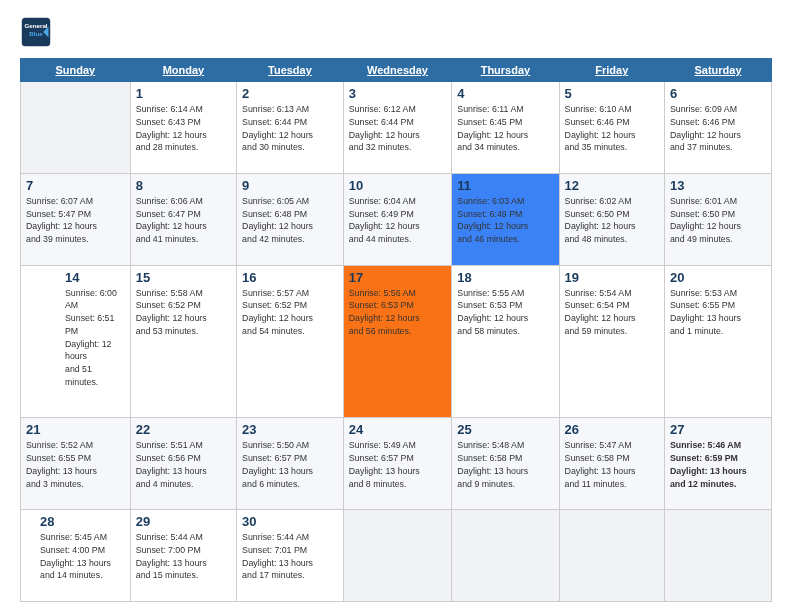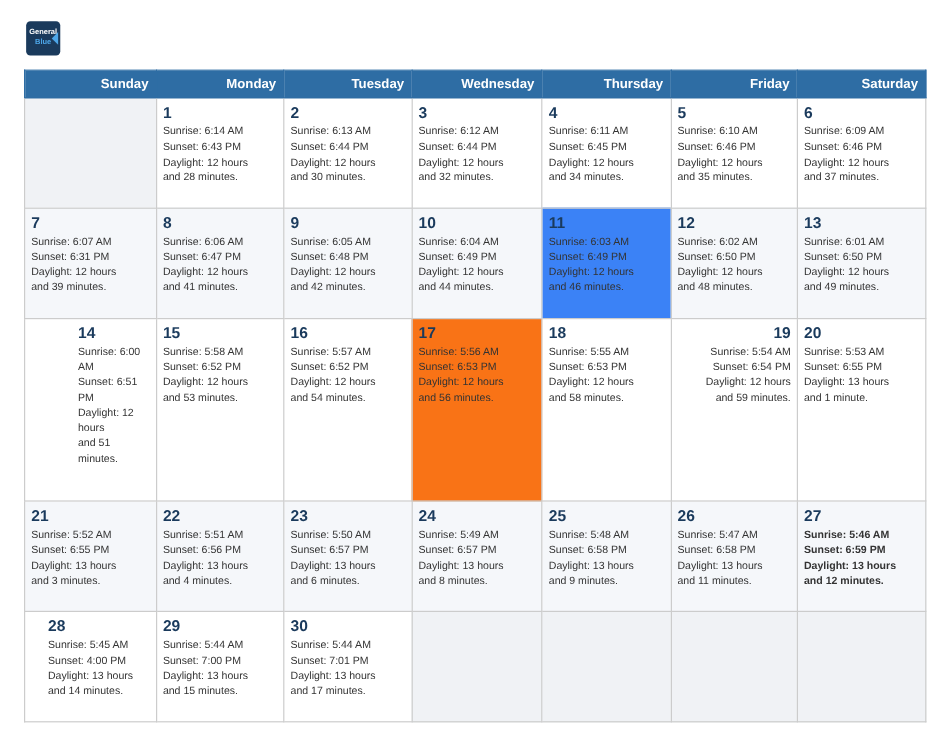--- a/index.html
+++ b/index.html
@@ -53,25 +53,26 @@
     }
     .calendar {
       flex: 1;
       border-collapse: collapse;
       width: 100%;
       font-size: 9.5px;
     }
     .calendar th {
       background-color: #2e6da4;
       color: #fff;
-      text-align: right;
+      text-align: center;
       padding: 5px 6px;
       font-size: 11px;
       font-weight: bold;
       border: 1px solid #2e6da4;
+      text-decoration: underline;
     }
     .calendar td {
       border: 1px solid #ccc;
       vertical-align: top;
       padding: 4px 5px;
       width: 113px;
       min-height: 70px;
     }
     .calendar tr:nth-child(even) td {
       background-color: #f5f7fa;
@@ -173,21 +174,21 @@
             <div class="day-info" style="white-space: pre-line;">Sunrise: 6:09 AM
 Sunset: 6:46 PM
 Daylight: 12 hours
 and 37 minutes.</div>
           </td>
         </tr>
         <tr>
           <td style="background-color: rgb(245, 247, 250);">
             <span class="day-num">7</span>
             <div class="day-info" style="white-space: pre-line;">Sunrise: 6:07 AM
-Sunset: 6:31 PM
+Sunset: 5:47 PM
 Daylight: 12 hours
 and 39 minutes.</div>
           </td>
           <td style="background-color: rgb(245, 247, 250);">
             <span class="day-num">8</span>
             <div class="day-info" style="white-space: pre-line;">Sunrise: 6:06 AM
 Sunset: 6:47 PM
 Daylight: 12 hours
 and 41 minutes.</div>
           </td>
@@ -256,21 +257,21 @@
 Daylight: 12 hours
 and 56 minutes.</div>
           </td>
           <td style="background-color: rgb(255, 255, 255); margin-left: 35px;">
             <span class="day-num">18</span>
             <div class="day-info" style="white-space: pre-line;">Sunrise: 5:55 AM
 Sunset: 6:53 PM
 Daylight: 12 hours
 and 58 minutes.</div>
           </td>
-          <td style="background-color: rgb(255, 255, 255); text-align: right;">
+          <td style="background-color: rgb(255, 255, 255);">
             <span class="day-num">19</span>
             <div class="day-info" style="white-space: pre-line;">Sunrise: 5:54 AM
 Sunset: 6:54 PM
 Daylight: 12 hours
 and 59 minutes.</div>
           </td>
           <td style="background-color: rgb(255, 255, 255);">
             <span class="day-num">20</span>
             <div class="day-info" style="white-space: pre-line;">Sunrise: 5:53 AM
 Sunset: 6:55 PM

